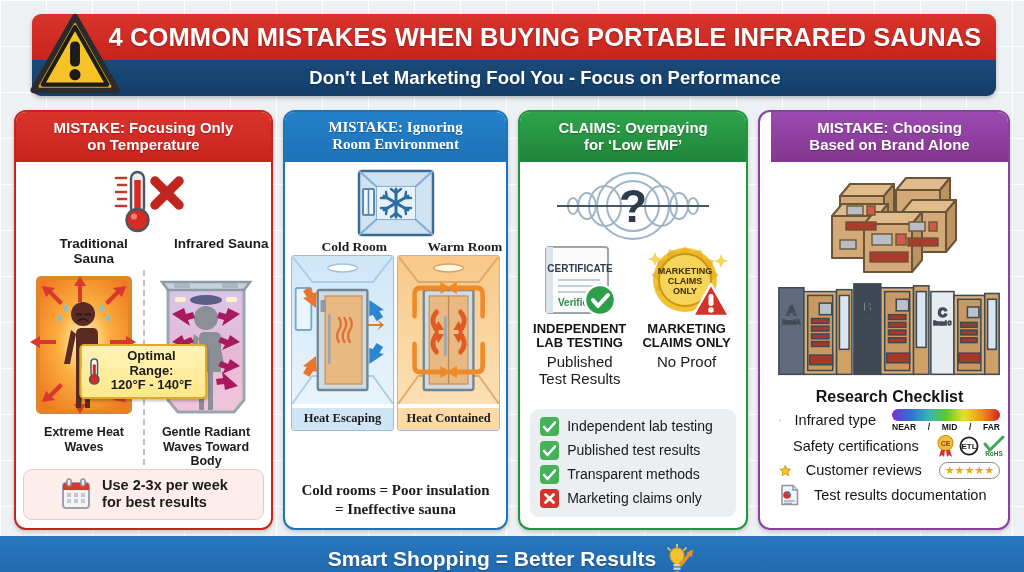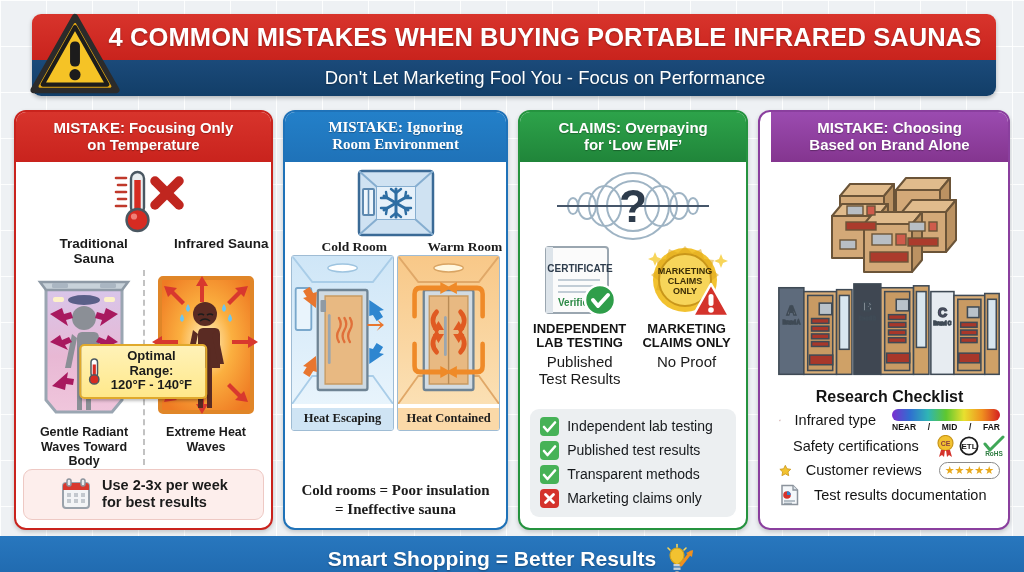--- a/index.html
+++ b/index.html
@@ -29,21 +29,21 @@
   .hdr-title {
     color: #fff; font-size: 25.5px; font-weight: bold; letter-spacing: .1px;
     text-shadow: 0 1px 2px rgba(0,0,0,.33); white-space: nowrap;
   }
   .hdr-bot {
     background: linear-gradient(#1b4a7a, #123e68);
     height: 36px; display: flex; align-items: center; justify-content: center;
     padding-left: 62px;
   }
   .hdr-sub {
-    color: #fff; font-size: 18.5px; font-weight: normal;
+    color: #fff; font-size: 18.5px; font-weight: bold;
     text-shadow: 0 1px 2px rgba(0,0,0,.33); white-space: nowrap;
   }
   .warn-icon { position: absolute; left: 30px; top: 12px; width: 90px; height: 84px; }
 
   
   .panels {
     flex: 1; display: flex; gap: 10px; padding: 6px 14px 6px 14px; align-items: stretch;
   }
   .panel {
     flex: 1; background: #fff; border-radius: 12px; display: flex; flex-direction: column;
@@ -197,20 +197,62 @@
             </g>
           </svg>
         </div>
 
         <div class="cmp-labels">
           <div>Traditional Sauna</div>
           <div>Infrared Sauna</div>
         </div>
 
         <div class="cmp-art">
+          <div class="cmp-col">
+            <svg width="116" height="152" viewBox="0 0 116 152">
+              <defs>
+                <radialGradient id="hotg" cx="50%" cy="48%" r="62%">
+                  <stop offset="0%" stop-color="#fff6cd"></stop>
+                    <stop offset="45%" stop-color="#fbb040"></stop>
+                  <stop offset="100%" stop-color="#ef7b23"></stop>
+                </radialGradient>
+              </defs>
+              <rect x="12" y="8" width="92" height="134" rx="3" fill="url(#hotg)" stroke="#e08628" stroke-width="4"></rect>
+              <g fill="#d8382e">
+                <path d="M54 6 l6 10 h-4 v16 h-4 V16 h-4 z"></path>
+                <path d="M54 144 l6 -10 h-4 v-16 h-4 v16 h-4 z"></path>
+                <path d="M4 72 l10 -6 v4 h16 v4 H14 v4 z"></path>
+                <path d="M110 72 l-10 -6 v4 H84 v4 h16 v4 z"></path>
+                <path d="M16 16 l13 2 l-3 3 l11 11 l-3 3 l-11 -11 l-3 3 z"></path>
+                <path d="M100 16 l-13 2 l3 3 l-11 11 l3 3 l11 -11 l3 3 z"></path>
+                <path d="M16 132 l13 -2 l-3 -3 l11 -11 l-3 -3 l-11 11 l-3 -3 z"></path>
+                <path d="M100 132 l-13 -2 l3 -3 l-11 -11 l3 -3 l11 11 l3 -3 z"></path>
+              </g>
+              <g fill="#5a2b23">
+                <circle cx="57" cy="44" r="12"></circle>
+                <path d="M47 58 h20 q5 0 5 6 v34 h-8 v40 h-5 v-40 h-4 v40 h-5 V64 q0 -6 5 -6 z"></path>
+                <path d="M45 60 l-7 34 h6 l6 -30 z"></path>
+                  <path d="M69 60 l7 34 h-6 l-6 -30 z"></path>
+              </g>
+              <g stroke="#1c1c1c" stroke-width="1.6" fill="none">
+                <path d="M50 45 q3 -2 6 0"></path>
+                  <path d="M59 45 q3 -2 6 0"></path>
+                <path d="M52 51 q5 -4 10 0"></path>
+              </g>
+              <g fill="#6fc6ef">
+                <path d="M40 34 q4 5 0 8 q-4 -3 0 -8z"></path>
+                  <path d="M34 44 q4 5 0 8 q-4 -3 0 -8z"></path>
+                <path d="M76 34 q4 5 0 8 q-4 -3 0 -8z"></path>
+                  <path d="M82 44 q4 5 0 8 q-4 -3 0 -8z"></path>
+              </g>
+            </svg>
+            <div class="cap">Extreme Heat
+Waves</div>
+          </div>
+
           <div class="cmp-col">
             <svg width="116" height="152" viewBox="0 0 116 152">
               <defs>
                 <linearGradient id="irg" x1="0" y1="0" x2="0" y2="1">
                   <stop offset="0%" stop-color="#d8c6ea"></stop>
                     <stop offset="55%" stop-color="#e8b8d4"></stop>
                   <stop offset="100%" stop-color="#f0c6dc"></stop>
                 </linearGradient>
               </defs>
               <path d="M20 18 h76 v112 l-10 12 H30 l-10 -12 z" fill="url(#irg)" stroke="#9aa6b2" stroke-width="3"></path>
@@ -231,62 +273,20 @@
                 <path d="M24 72 l18 8 l-3 -5 l7 -3 l-3 -5 l-7 3 l-2 -5 z"></path>
                 <path d="M26 116 l16 -14 l-1 6 l7 1 l-1 6 l-7 -1 l-1 6 z"></path>
                 <path d="M92 44 l-18 12 l2 -6 l-7 -2 l2 -6 l7 2 l2 -6 z"></path>
                 <path d="M92 72 l-18 8 l3 -5 l-7 -3 l3 -5 l7 3 l2 -5 z"></path>
                 <path d="M92 96 l-18 8 l3 -5 l-7 -3 l3 -5 l7 3 l2 -5 z"></path>
                 <path d="M90 116 l-16 -14 l1 6 l-7 1 l1 6 l7 -1 l1 6 z"></path>
               </g>
             </svg>
             <div class="cap">Gentle Radiant
 Waves Toward Body</div>
-          </div>
-
-          <div class="cmp-col">
-            <svg width="116" height="152" viewBox="0 0 116 152">
-              <defs>
-                <radialGradient id="hotg" cx="50%" cy="48%" r="62%">
-                  <stop offset="0%" stop-color="#fff6cd"></stop>
-                    <stop offset="45%" stop-color="#fbb040"></stop>
-                  <stop offset="100%" stop-color="#ef7b23"></stop>
-                </radialGradient>
-              </defs>
-              <rect x="12" y="8" width="92" height="134" rx="3" fill="url(#hotg)" stroke="#e08628" stroke-width="4"></rect>
-              <g fill="#d8382e">
-                <path d="M54 6 l6 10 h-4 v16 h-4 V16 h-4 z"></path>
-                <path d="M54 144 l6 -10 h-4 v-16 h-4 v16 h-4 z"></path>
-                <path d="M4 72 l10 -6 v4 h16 v4 H14 v4 z"></path>
-                <path d="M110 72 l-10 -6 v4 H84 v4 h16 v4 z"></path>
-                <path d="M16 16 l13 2 l-3 3 l11 11 l-3 3 l-11 -11 l-3 3 z"></path>
-                <path d="M100 16 l-13 2 l3 3 l-11 11 l3 3 l11 -11 l3 3 z"></path>
-                <path d="M16 132 l13 -2 l-3 -3 l11 -11 l-3 -3 l-11 11 l-3 -3 z"></path>
-                <path d="M100 132 l-13 -2 l3 -3 l-11 -11 l3 -3 l11 11 l3 -3 z"></path>
-              </g>
-              <g fill="#5a2b23">
-                <circle cx="57" cy="44" r="12"></circle>
-                <path d="M47 58 h20 q5 0 5 6 v34 h-8 v40 h-5 v-40 h-4 v40 h-5 V64 q0 -6 5 -6 z"></path>
-                <path d="M45 60 l-7 34 h6 l6 -30 z"></path>
-                  <path d="M69 60 l7 34 h-6 l-6 -30 z"></path>
-              </g>
-              <g stroke="#1c1c1c" stroke-width="1.6" fill="none">
-                <path d="M50 45 q3 -2 6 0"></path>
-                  <path d="M59 45 q3 -2 6 0"></path>
-                <path d="M52 51 q5 -4 10 0"></path>
-              </g>
-              <g fill="#6fc6ef">
-                <path d="M40 34 q4 5 0 8 q-4 -3 0 -8z"></path>
-                  <path d="M34 44 q4 5 0 8 q-4 -3 0 -8z"></path>
-                <path d="M76 34 q4 5 0 8 q-4 -3 0 -8z"></path>
-                  <path d="M82 44 q4 5 0 8 q-4 -3 0 -8z"></path>
-              </g>
-            </svg>
-            <div class="cap">Extreme Heat
-Waves</div>
           </div>
 
           <div class="badge-opt">
             <svg width="15" height="30" viewBox="0 0 15 30">
               <rect x="4" y="2" width="7" height="19" rx="3.5" fill="#fff" stroke="#4a5761" stroke-width="1.6"></rect>
               <rect x="5.8" y="8" width="3.4" height="14" fill="#d62b22"></rect>
               <circle cx="7.5" cy="24" r="5" fill="#d62b22" stroke="#4a5761" stroke-width="1.6"></circle>
             </svg>
             <div class="txt">
               <div>Optimal Range:</div>

